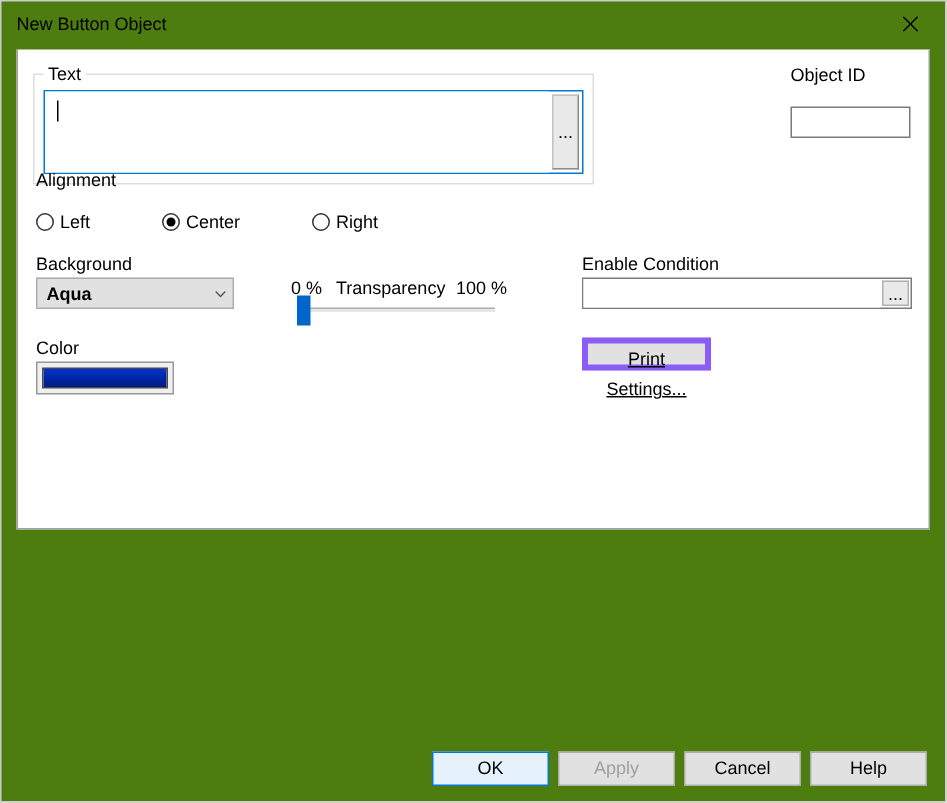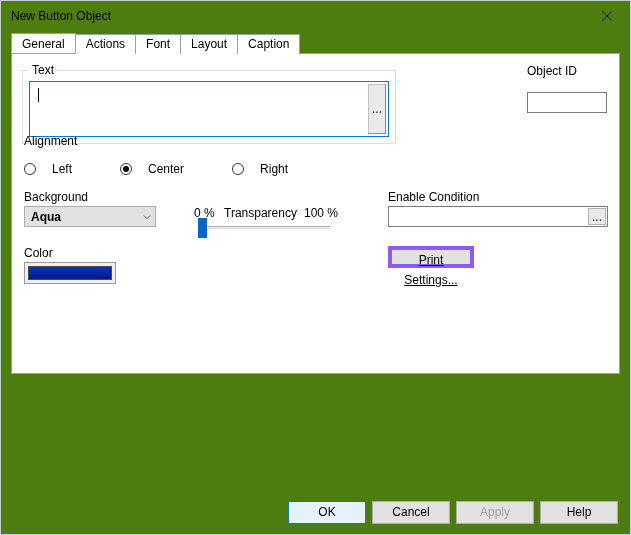--- a/index.html
+++ b/index.html
@@ -25,21 +25,21 @@
 .text-editor { flex: 1; padding: 4px 6px; outline: none; font-family: inherit; resize: none; border: none; }
 .text-caret { position: absolute; left: 8px; top: 6px; width: 1px; height: 14px; background: #000; }
 .ellipsis-btn { width: 18px; background: #e9e9e9; border-left: 1px solid #c0c0c0; border-top: 1px solid #c0c0c0; border-right: 1px solid #8a8a8a; border-bottom: 1px solid #8a8a8a; margin: 2px; display: flex; align-items: center; justify-content: center; cursor: pointer; }
 
 .object-id { position: absolute; top: 10px; right: 12px; width: 80px; }
 .object-id label { display: block; margin-bottom: 14px; color: #000; }
 .object-id input { width: 80px; height: 21px; border: 1px solid #7a7a7a; padding: 2px 4px; background: #fff; }
 
 .alignment-label { position: absolute; top: 80px; left: 12px; color: #000; }
 .radios { position: absolute; top: 108px; left: 12px; display: flex; gap: 48px; }
-.radio { display: flex; align-items: center; gap: 16px; cursor: pointer; }
+.radio { display: flex; align-items: center; gap: 4px; cursor: pointer; }
 .radio-circle { width: 12px; height: 12px; border: 1px solid #333; border-radius: 50%; display: flex; align-items: center; justify-content: center; }
 .radio-circle.checked::after { content: ""; width: 6px; height: 6px; background: #000; border-radius: 50%; }
 
 .bg-label { position: absolute; top: 136px; left: 12px; }
 .bg-select { position: absolute; top: 152px; left: 12px; width: 132px; height: 21px; border: 1px solid #adadad; background: #e1e1e1; display: flex; align-items: center; justify-content: space-between; padding: 0 4px 0 6px; cursor: pointer; font-weight: bold; }
 .bg-select .chev { width: 8px; height: 8px; }
 
 .transp-0 { position: absolute; top: 152px; left: 182px; }
 .transp-label { position: absolute; top: 152px; left: 212px; }
 .transp-100 { position: absolute; top: 152px; left: 292px; }
@@ -71,27 +71,20 @@
     <div class="title">New Button Object</div>
     <div class="close">
       <svg viewBox="0 0 10 10">
           <line x1="0" y1="0" x2="10" y2="10" stroke="#000" stroke-width="1"></line>
           <line x1="10" y1="0" x2="0" y2="10" stroke="#000" stroke-width="1"></line>
         </svg>
     </div>
   </div>
 
   <div class="client">
-    <div class="tabs">
-      <div class="tab active">General</div>
-      <div class="tab">Actions</div>
-      <div class="tab">Font</div>
-      <div class="tab">Layout</div>
-      <div class="tab">Caption</div>
-    </div>
 
     <div class="panel">
 
       <div class="group-frame text">
         <div class="legend">Text</div>
         <div class="text-area">
           <textarea class="text-editor" value="" style=""></textarea>
           <div class="text-caret"></div>
           <div class="ellipsis-btn">
               <span>...</span>
@@ -147,17 +140,17 @@
           </div>
       </div>
 
       <div class="print-btn"><span>Print Settings...</span></div>
 
     </div>
   </div>
 
   <div class="footer">
     <div class="btn primary">OK</div>
+    <div class="btn disabled">Apply</div>
     <div class="btn">Cancel</div>
-    <div class="btn disabled">Apply</div>
     <div class="btn">Help</div>
   </div>
 </div>
 
 </body></html>

